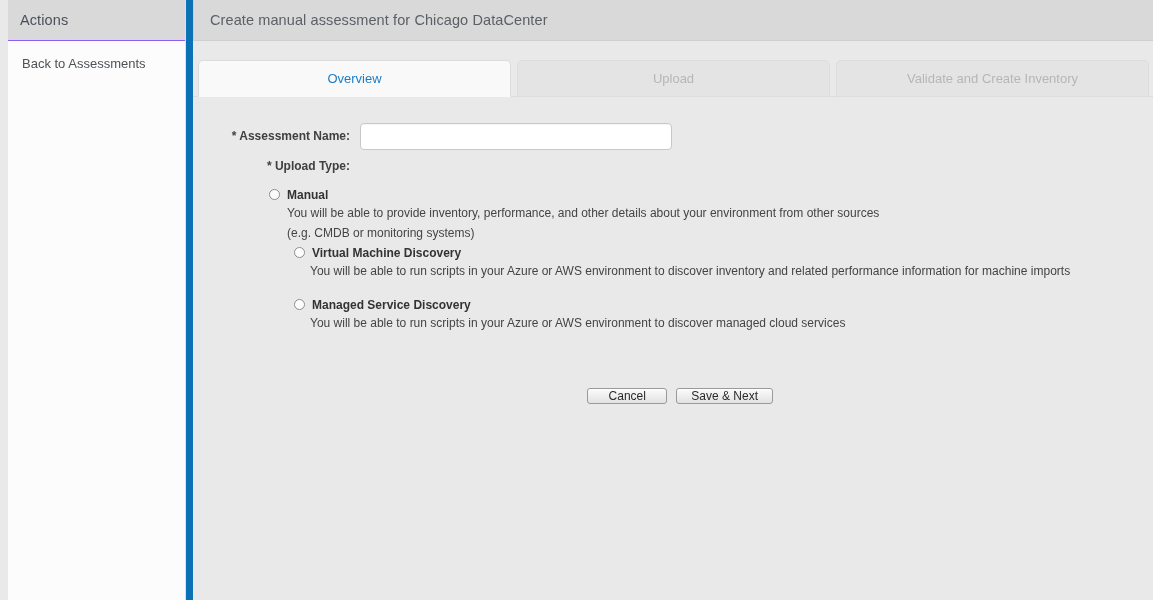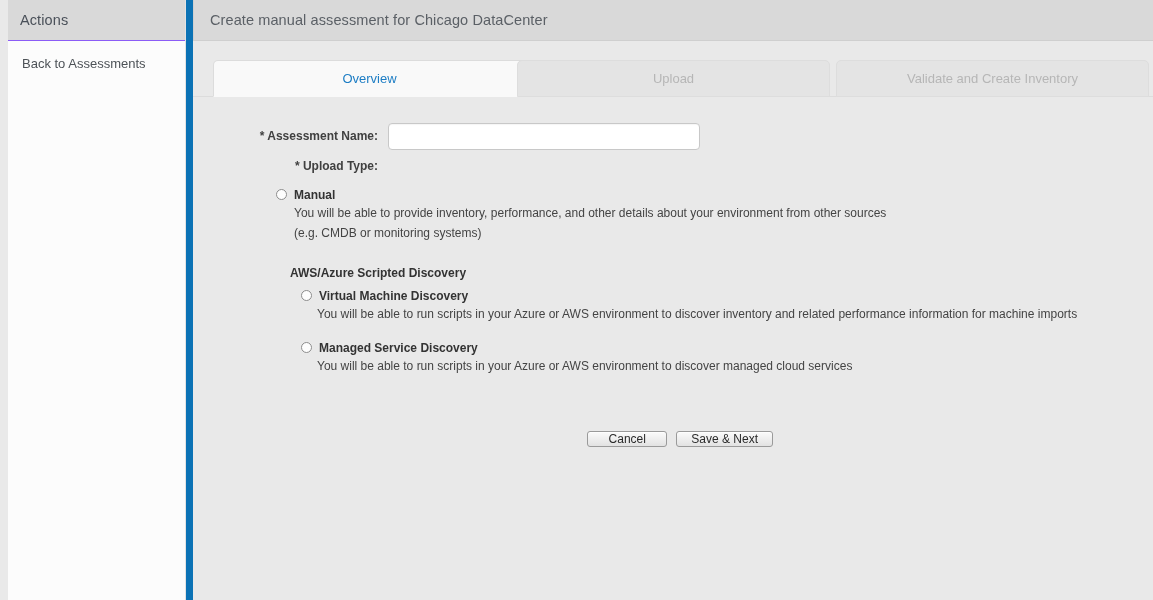--- a/index.html
+++ b/index.html
@@ -127,38 +127,37 @@
     color: #1d7dc4;
     border-color: #dcdcdc;
     border-bottom-color: #f9f9f9;
   }
   .tab.is-disabled {
     background: #e4e4e4;
     color: #b6b6b6;
     border-color: #dddddd;
     cursor: default;
   }
-  .tab-1 { left: 20px;   width: 313px; }
+  .tab-1 { left: 5px;   width: 313px; }
   .tab-2 { left: 324px; width: 313px; }
   .tab-3 { left: 643px; width: 313px; }
 
   .tab-underline {
     position: absolute;
     left: 0;
     right: 0;
     top: 36px;
     height: 1px;
     background: #dcdcdc;
   }
 
   
   .form-area {
     position: relative;
     padding-top: 16px;
-    padding-left: 28px;
   }
   .field-row {
     display: flex;
     align-items: center;
     height: 30px;
     padding-left: 22px;
   }
   .field-label {
     width: 145px;
     text-align: right;
@@ -194,20 +193,21 @@
     font-weight: bold;
     color: #404040;
     box-sizing: border-box;
     display: inline-block;
   }
 
   
   .options {
     margin-top: 14px;
     padding-left: 55px;
+    margin-left: 21px;
   }
   .option {
     position: relative;
     margin-bottom: 2px;
   }
   .option-head {
     display: flex;
     align-items: flex-start;
     line-height: 16px;
   }
@@ -326,21 +326,20 @@
 
         <div class="option">
           <div class="option-head">
             <input class="radio" type="radio" name="upload-type" id="opt-manual" style="">
             <label class="option-title" for="opt-manual">Manual</label>
           </div>
           <div class="option-desc">You will be able to provide inventory, performance, and other details about your environment from other sources</div>
           <div class="option-desc">(e.g. CMDB or monitoring systems)</div>
         </div>
 
-        <div class="group-heading">AWS/Azure Scripted Discovery</div>
 
         <div class="option nested">
           <div class="option-head">
             <input class="radio" type="radio" name="upload-type" id="opt-vm" style="">
             <label class="option-title" for="opt-vm">Virtual Machine Discovery</label>
           </div>
           <div class="option-desc">You will be able to run scripts in your Azure or AWS environment to discover inventory and related performance information for machine imports</div>
         </div>
 
         <div class="spacer-14"></div>

